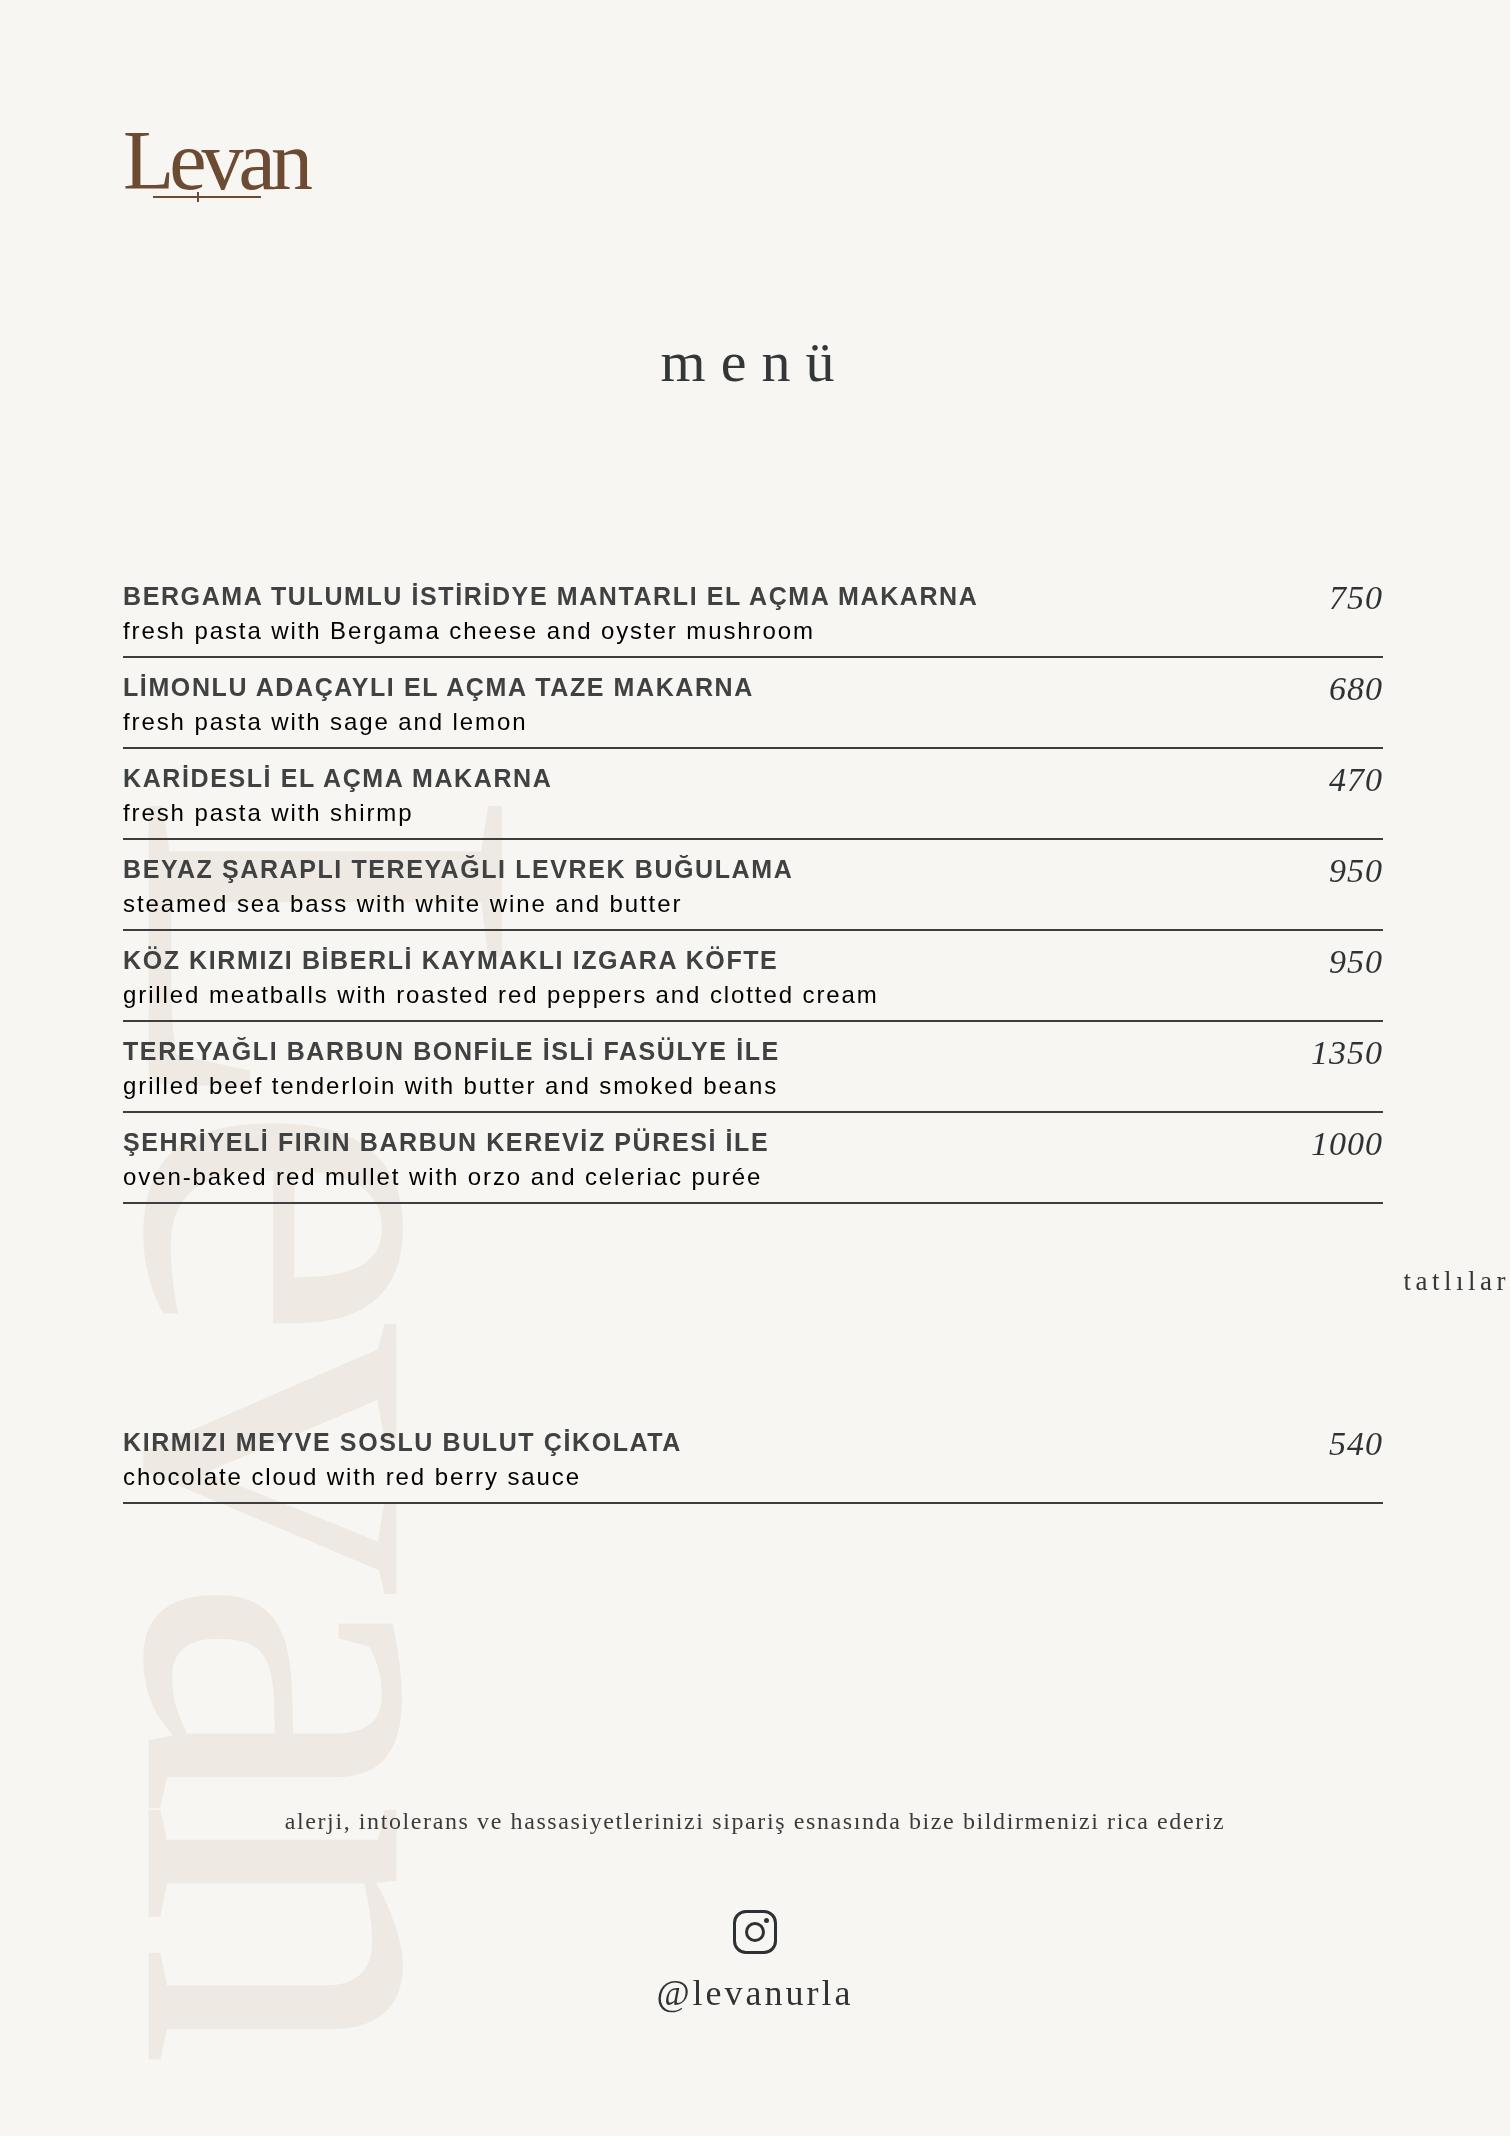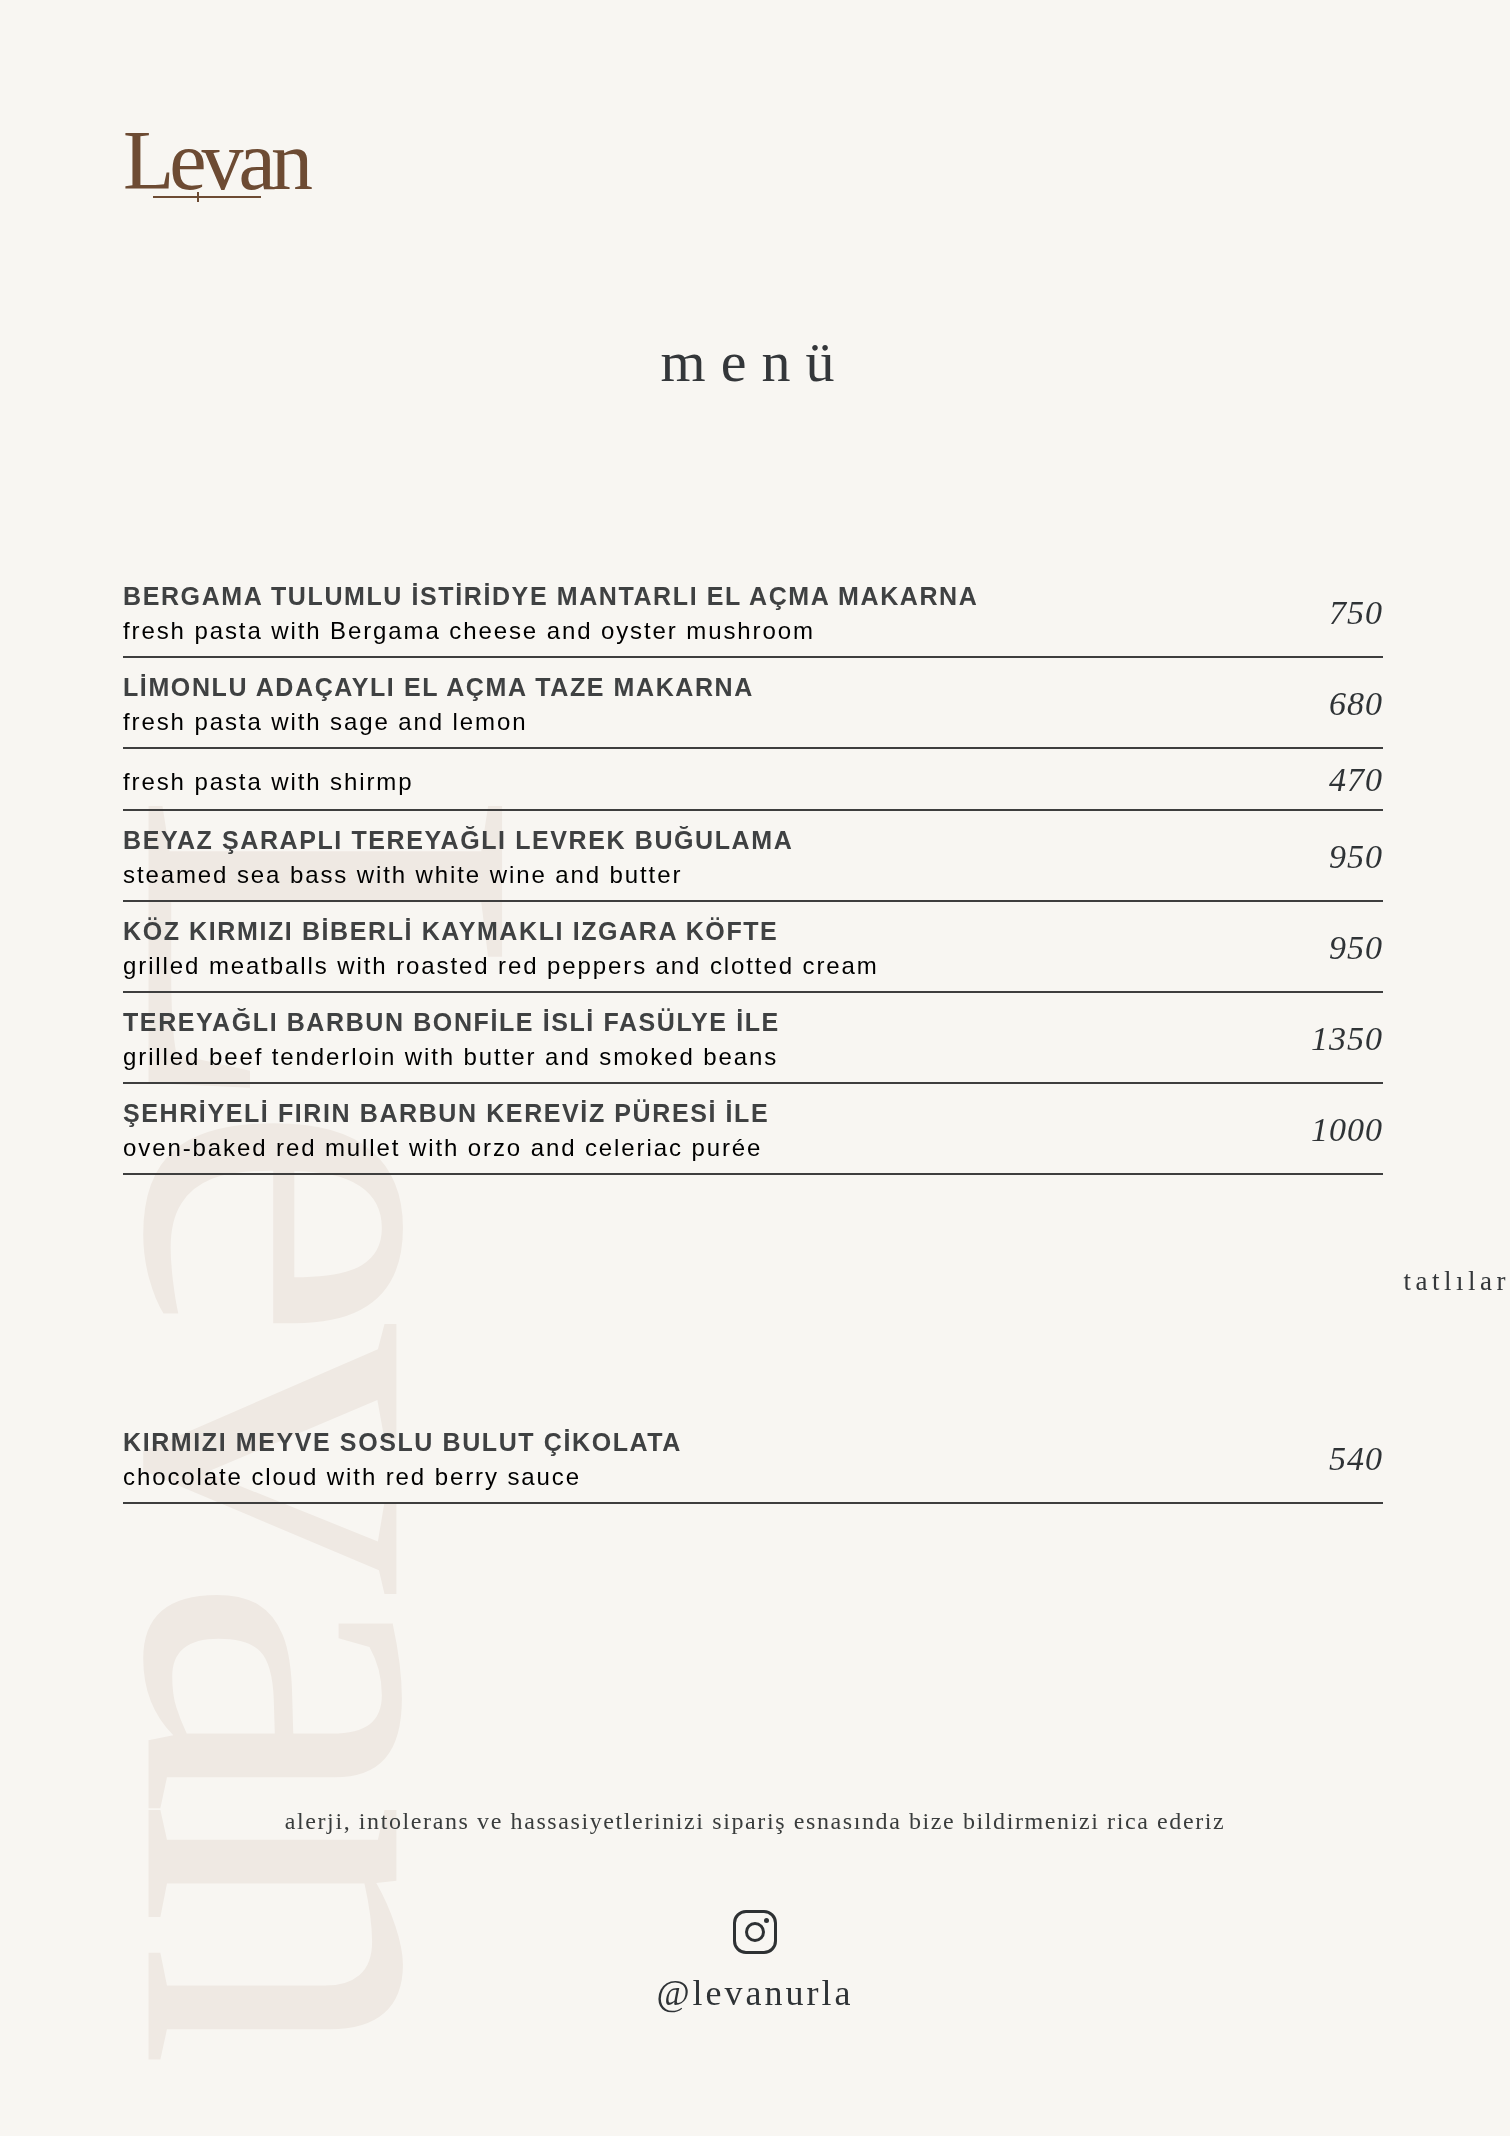--- a/index.html
+++ b/index.html
@@ -70,21 +70,20 @@
     position:absolute;
     left:123px;
     width:1260px;
   }
   .mains-list   { top:567px; }
   .desserts-list{ top:1413px; }
 
   .menu-row {
     display:flex;
     justify-content:space-between;
-    align-items:center;
     gap:30px;
     padding:12px 0 10px 0;
     border-bottom:2px solid #3e3e3e;
   }
   .row-text { flex:1 1 auto; min-width:0; }
   .row-name {
     font-weight:700;
     font-size:25px;
     line-height:34px;
     letter-spacing:1.6px;
@@ -197,20 +196,21 @@
       <div class="menu-row">
         <div class="row-text">
           <div class="row-name">LİMONLU ADAÇAYLI EL AÇMA TAZE MAKARNA</div>
           <div class="row-desc">fresh pasta with sage and lemon</div>
         </div>
         <div class="row-price">680</div>
       </div>
 
       <div class="menu-row">
         <div class="row-text">
+          <div class="row-name">KARİDESLİ EL AÇMA MAKARNA</div>
           <div class="row-desc">fresh pasta with shirmp</div>
         </div>
         <div class="row-price">470</div>
       </div>
 
       <div class="menu-row">
         <div class="row-text">
           <div class="row-name">BEYAZ ŞARAPLI TEREYAĞLI LEVREK BUĞULAMA</div>
           <div class="row-desc">steamed sea bass with white wine and butter</div>
         </div>

